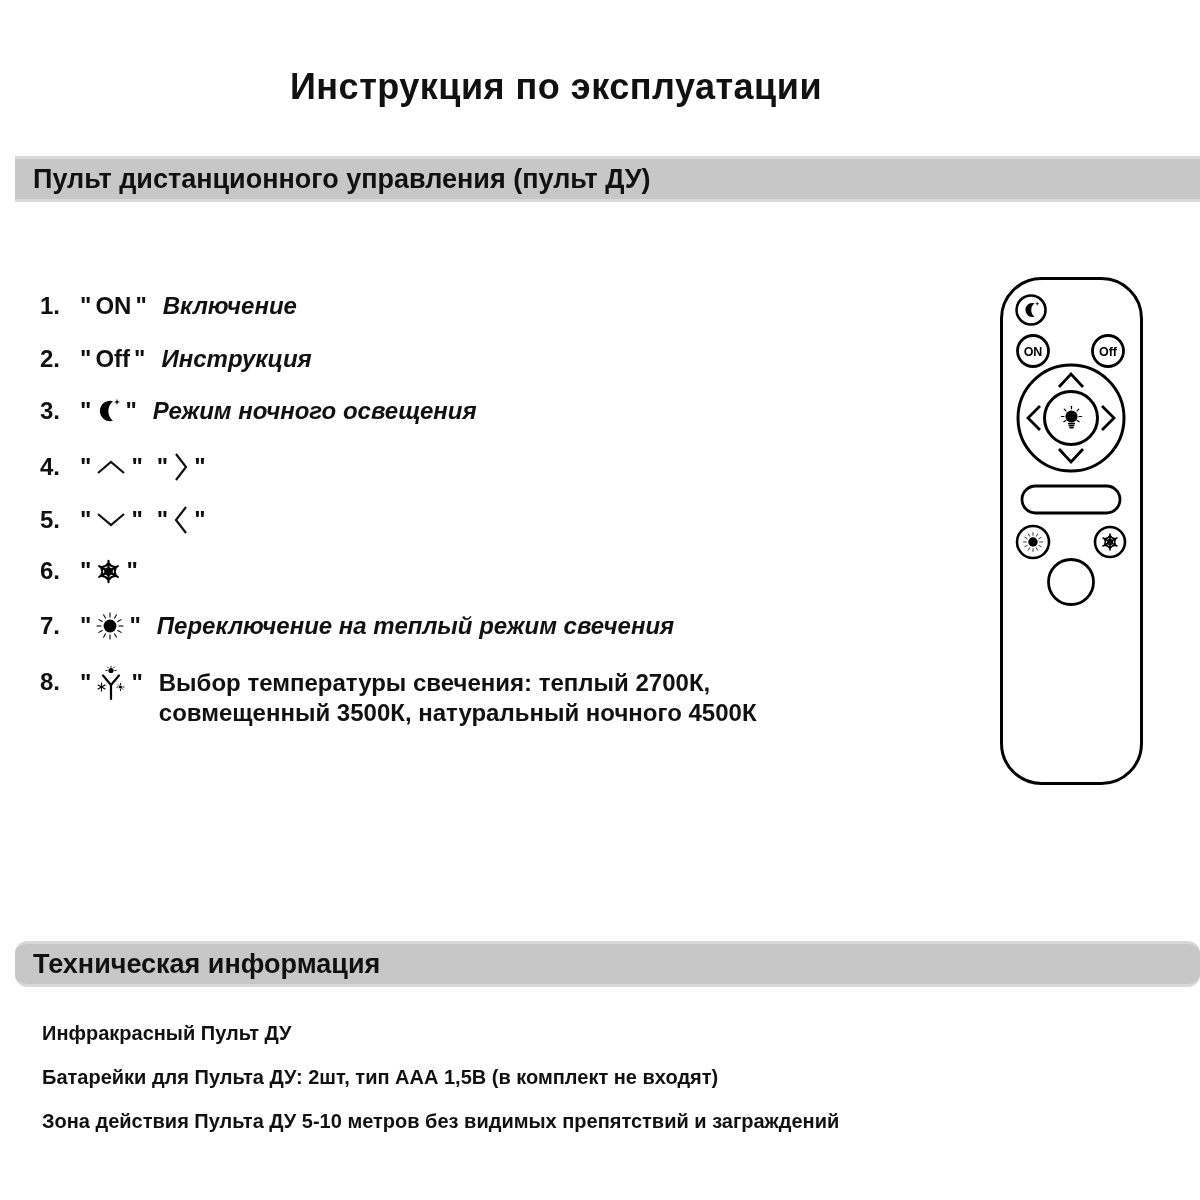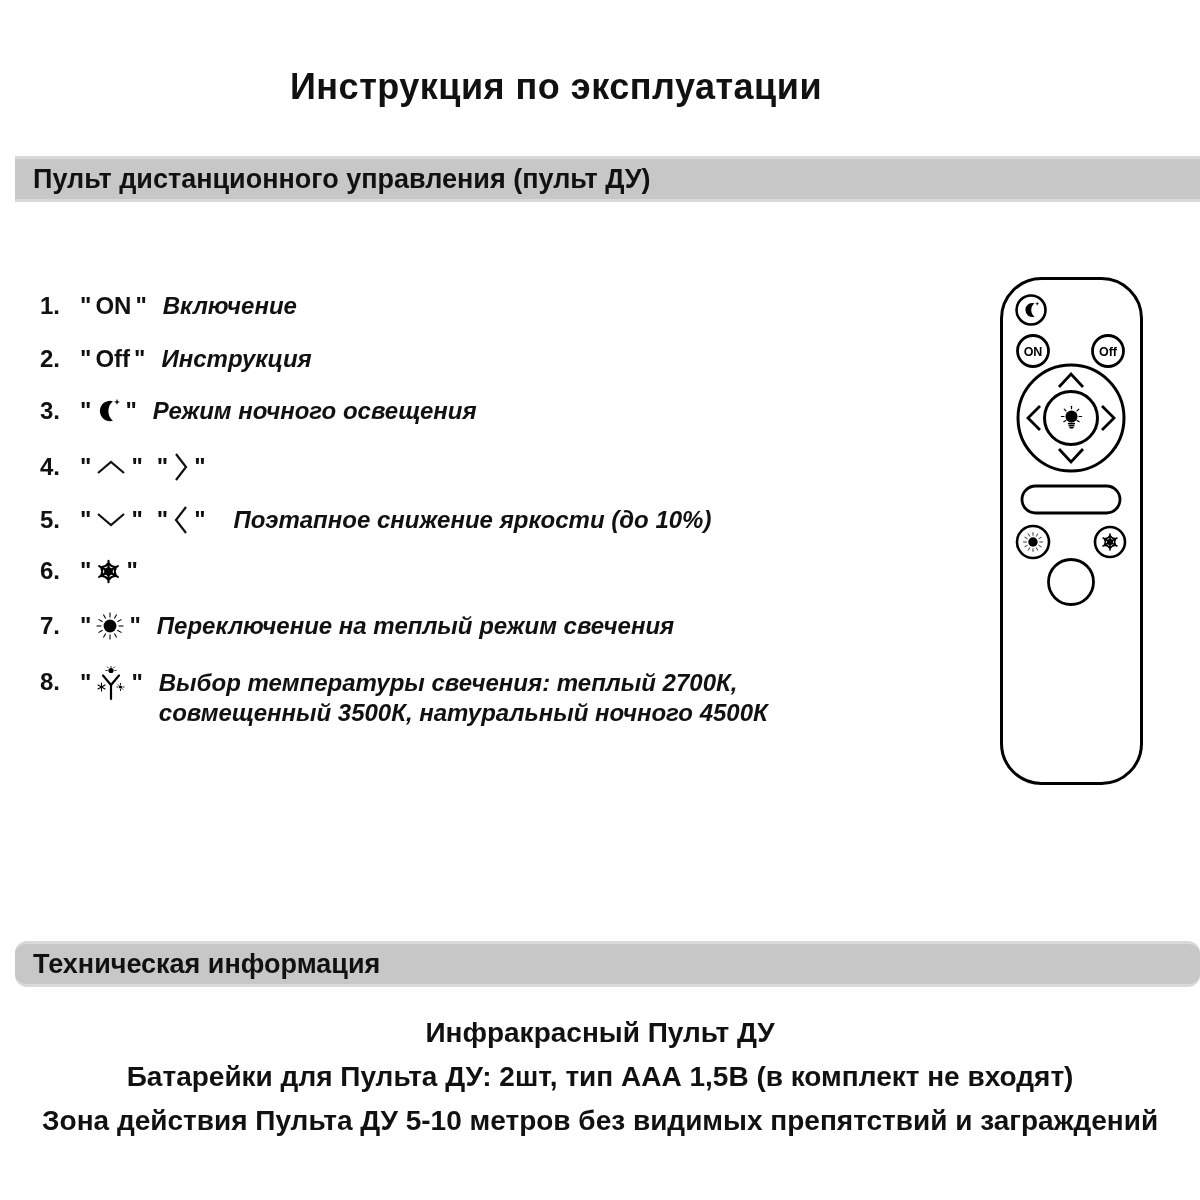--- a/index.html
+++ b/index.html
@@ -19,23 +19,23 @@
   #bar-tech{top:941px;border-radius:12px;}
   .row{position:absolute;left:40px;display:flex;align-items:center;font-size:24px;white-space:nowrap;}
   .num{display:inline-block;width:36px;}
   .q{margin:0 4px;}
   .desc{margin-left:12px;font-style:italic;}
   .desc-far{margin-left:24px;}
   .gap{display:inline-block;width:6px;}
   .ic{display:block;}
   .row8{align-items:flex-start;}
   .row8 .q{line-height:30px;}
-  .row8 .desc-col{margin-left:12px;line-height:30px;display:flex;flex-direction:column;font-style:italic;}
+  .row8 .desc-col{margin-left:12px;line-height:30px;display:flex;flex-direction:column;}
   .tech-lines{top:1018px;left:42px;display:flex;flex-direction:column;}
-  .tech-line{font-size:28px;line-height:30px;margin-bottom:14px;white-space:nowrap;text-align:center;}
+  .tech-line{font-size:20px;line-height:30px;margin-bottom:14px;white-space:nowrap;}
   .remote-wrap{top:277px;left:1000px;width:143px;height:508px;}
   svg{overflow:visible;}
   svg text{font-family:"Liberation Sans", sans-serif;font-weight:bold;fill:#000;}
 </style>
 </head>
 <body>
 
 <svg width="0" height="0" style="position:absolute" aria-hidden="true">
   <defs>
     <symbol id="sym-snowflake" viewBox="0 0 24 24">
@@ -187,21 +187,20 @@
   <svg class="ic" width="32" height="18" viewBox="0 0 32 18">
       <polyline points="3,3 16,14 29,3" fill="none" stroke="#111" stroke-width="2.2"></polyline>
     </svg>
   <span class="q">"</span>
   <span class="gap"></span>
   <span class="q">"</span>
   <svg class="ic" width="18" height="34" viewBox="0 0 18 34">
       <polyline points="14,4 4,17 14,30" fill="none" stroke="#111" stroke-width="2.2"></polyline>
     </svg>
   <span class="q">"</span>
-  <span class="desc desc-far">Поэтапное снижение яркости (до 10%)</span>
 </div>
 
 <div class="row" style="top:557px">
   <span class="num">6.</span>
   <span class="q">"</span>
   <svg class="ic" width="27" height="27">
       <use href="#sym-snowflake" width="27" height="27"></use>
     </svg>
   <span class="q">"</span>
 </div>

